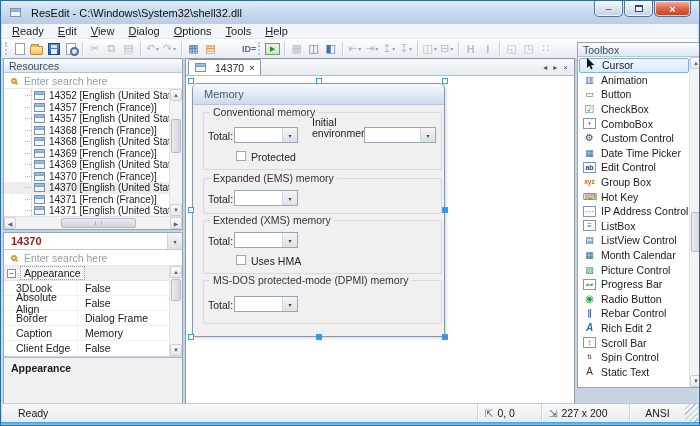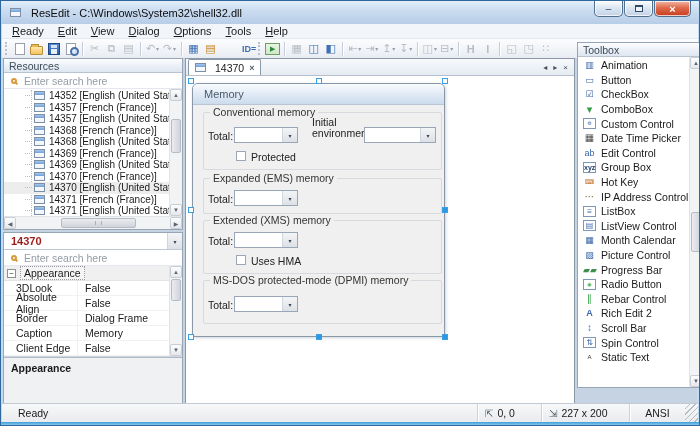--- a/index.html
+++ b/index.html
@@ -482,20 +482,26 @@
       <span class="hd" style="left:2px;top:258px;"></span>
       <span class="hd solid" style="left:130px;top:258px;"></span>
       <span class="hd solid" style="left:256px;top:258px;"></span>
     </div>
   </div>
 
   <div class="panel" style="left:576px;top:41px;width:126px;height:346px;">
     <div class="phead">Toolbox</div>
     <div class="tbxwrap">
       <div class="tbx-list">
+        <div class="tbx-item sel">
+          <span class="tbx-ico"><svg width="9" height="12" viewBox="0 0 9 12">
+                <path d="M1 0 L1 10 L3.4 7.8 L4.9 11.4 L6.6 10.6 L5.1 7.2 L8.4 6.9 Z" fill="#141414"></path>
+              </svg></span>
+          <span>Cursor</span>
+        </div>
         <div class="tbx-item">
             <span class="tbx-ico">▥</span>
             <span>Animation</span>
           </div>
         <div class="tbx-item">
             <span class="tbx-ico">▭</span>
             <span>Button</span>
           </div>
         <div class="tbx-item">
             <span class="tbx-ico">☑</span>

